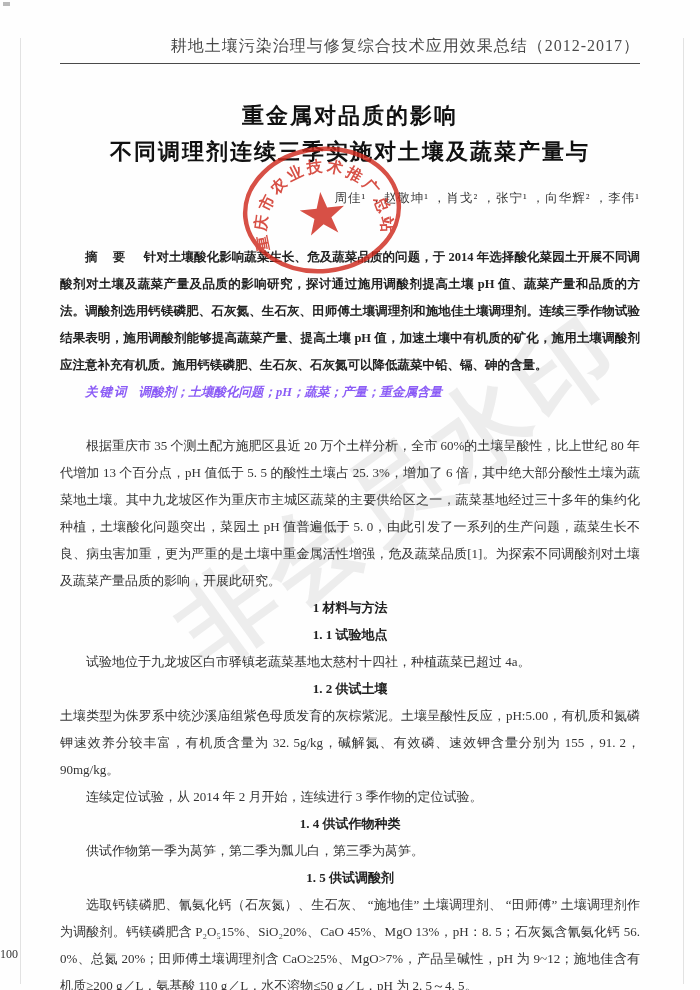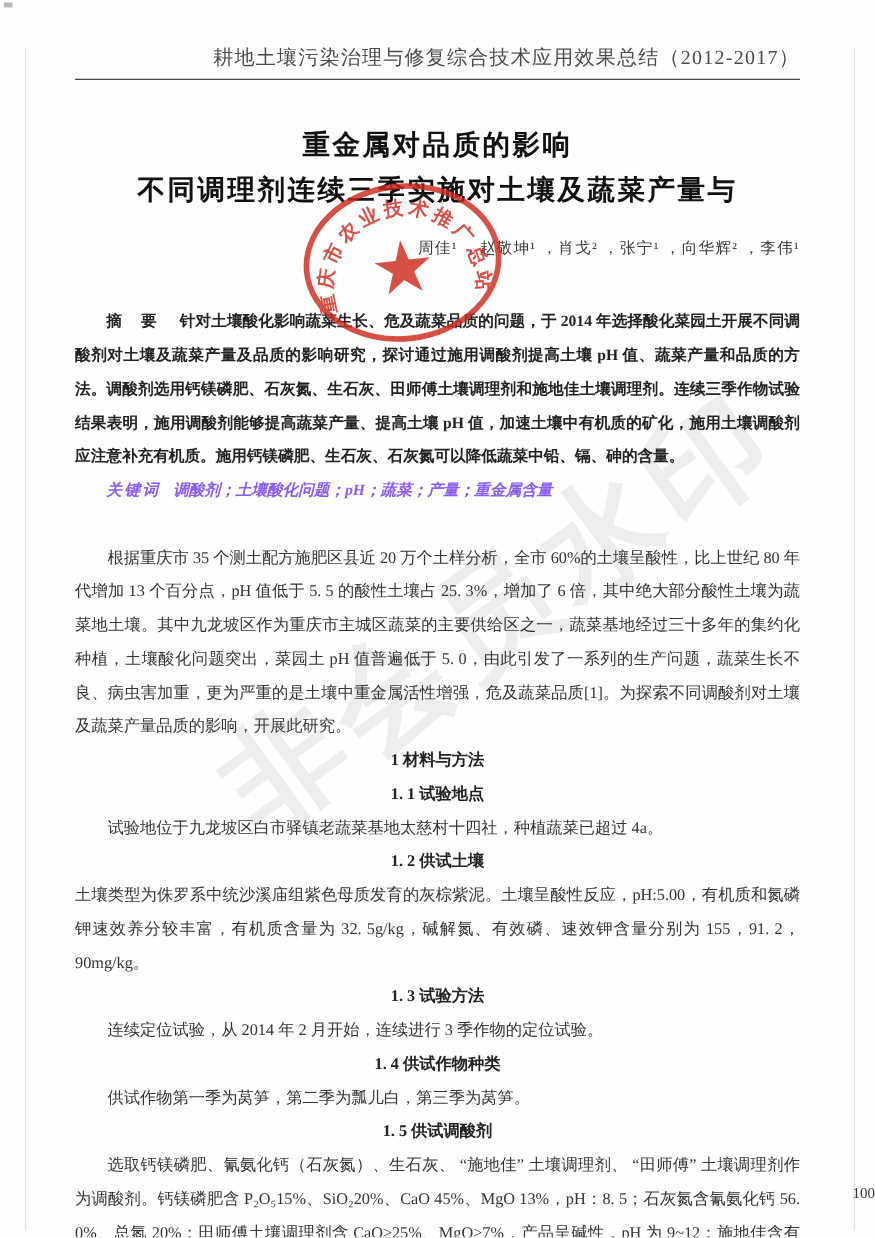--- a/index.html
+++ b/index.html
@@ -72,21 +72,21 @@
     color:#333;
   }
   .indent{text-indent:2em;}
   .intro{margin-top:26px;}
   .sec-heading{
     font-size:13px;font-weight:bold;color:#222;line-height:27px;text-align:center;
   }
 
   .page-number{
     position:absolute;left:0;right:0;bottom:28px;
-    text-align:right;font-size:12px;color:#333;z-index:2;
+    text-align:left;font-size:12px;color:#333;z-index:2;
   }
 
   .watermark{
     position:absolute;z-index:1;
     left:140px;top:425px;
     font-size:96px;
     letter-spacing:8px;
     white-space:nowrap;
     color:rgba(70,70,70,0.09);
     transform:rotate(-36deg);
@@ -145,21 +145,20 @@
     <p class="bodytext intro indent">根据重庆市 35 个测土配方施肥区县近 20 万个土样分析，全市 60%的土壤呈酸性，比上世纪 80 年代增加 13 个百分点，pH 值低于 5. 5 的酸性土壤占 25. 3%，增加了 6 倍，其中绝大部分酸性土壤为蔬菜地土壤。其中九龙坡区作为重庆市主城区蔬菜的主要供给区之一，蔬菜基地经过三十多年的集约化种植，土壤酸化问题突出，菜园土 pH 值普遍低于 5. 0，由此引发了一系列的生产问题，蔬菜生长不良、病虫害加重，更为严重的是土壤中重金属活性增强，危及蔬菜品质[1]。为探索不同调酸剂对土壤及蔬菜产量品质的影响，开展此研究。</p>
 
     <div class="sec-heading">1 材料与方法</div>
 
     <div class="sec-heading">1. 1 试验地点</div>
     <p class="bodytext indent">试验地位于九龙坡区白市驿镇老蔬菜基地太慈村十四社，种植蔬菜已超过 4a。</p>
 
     <div class="sec-heading">1. 2 供试土壤</div>
     <p class="bodytext">土壤类型为侏罗系中统沙溪庙组紫色母质发育的灰棕紫泥。土壤呈酸性反应，pH:5.00，有机质和氮磷钾速效养分较丰富，有机质含量为 32. 5g/kg，碱解氮、有效磷、速效钾含量分别为 155，91. 2，90mg/kg。</p>
 
-    <div class="sec-heading">1. 3 试验方法</div>
     <p class="bodytext indent">连续定位试验，从 2014 年 2 月开始，连续进行 3 季作物的定位试验。</p>
 
     <div class="sec-heading">1. 4 供试作物种类</div>
     <p class="bodytext indent">供试作物第一季为莴笋，第二季为瓢儿白，第三季为莴笋。</p>
 
     <div class="sec-heading">1. 5 供试调酸剂</div>
     <p class="bodytext indent">选取钙镁磷肥、氰氨化钙（石灰氮）、生石灰、 “施地佳” 土壤调理剂、 “田师傅” 土壤调理剂作为调酸剂。钙镁磷肥含 P₂O₅15%、SiO₂20%、CaO 45%、MgO 13%，pH：8. 5；石灰氮含氰氨化钙 56. 0%、总氮 20%；田师傅土壤调理剂含 CaO≥25%、MgO&gt;7%，产品呈碱性，pH 为 9~12；施地佳含有机质≥200 g／L，氨基酸 110 g／L，水不溶物≤50 g／L，pH 为 2. 5～4. 5。</p>
 
   </div>
 

